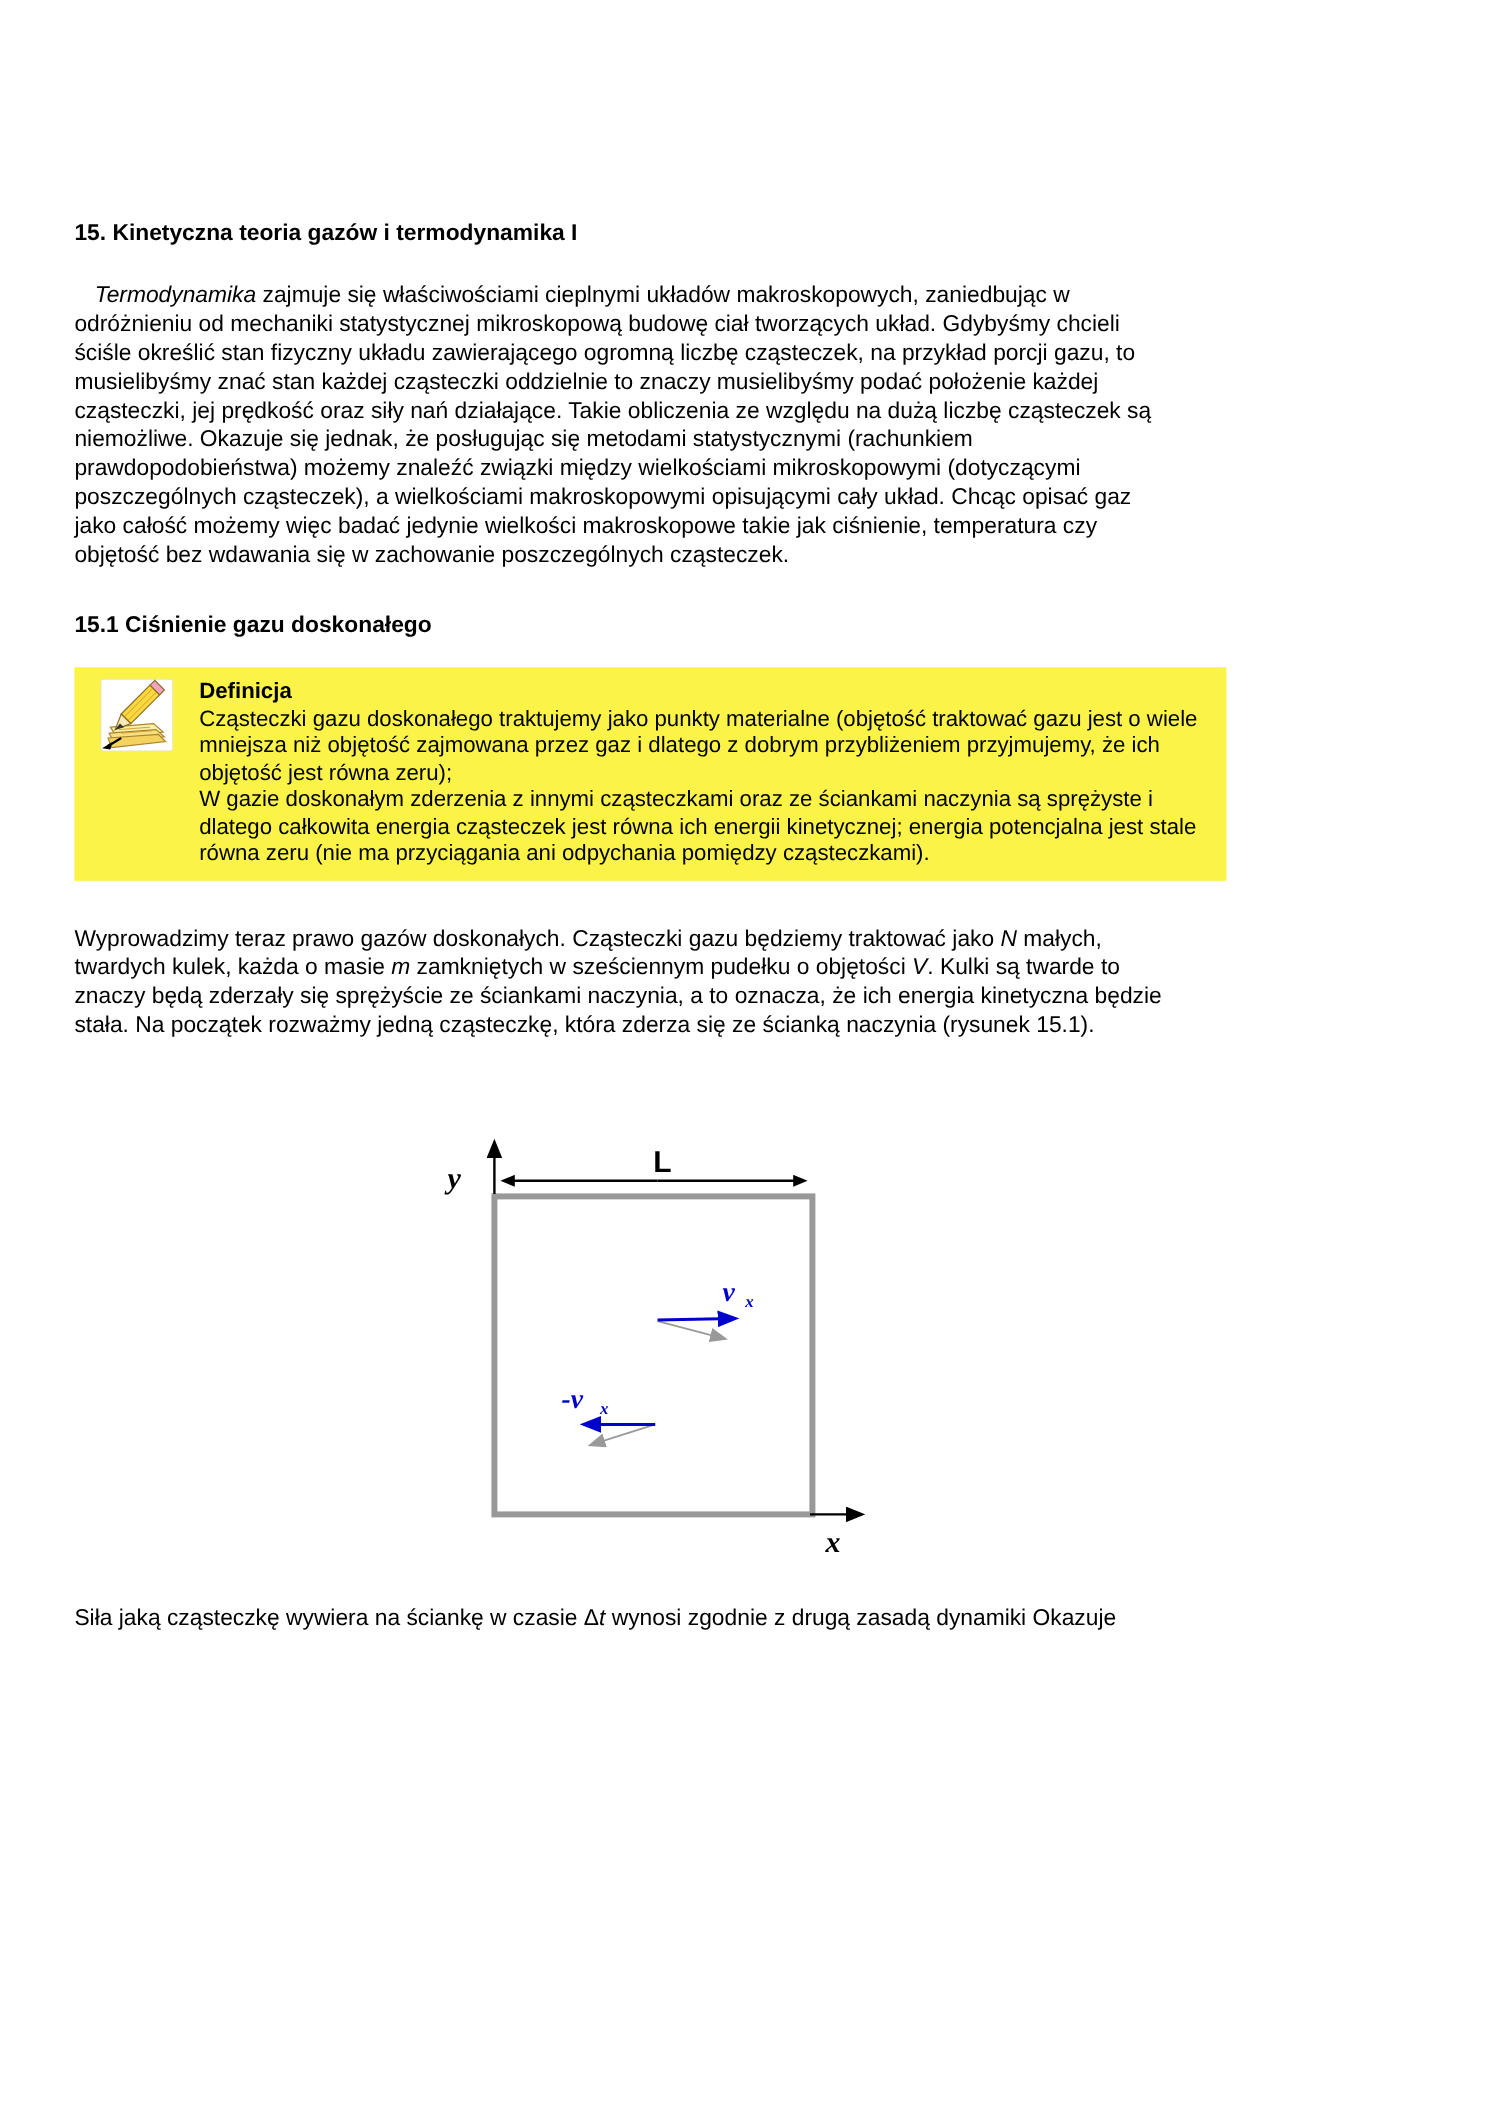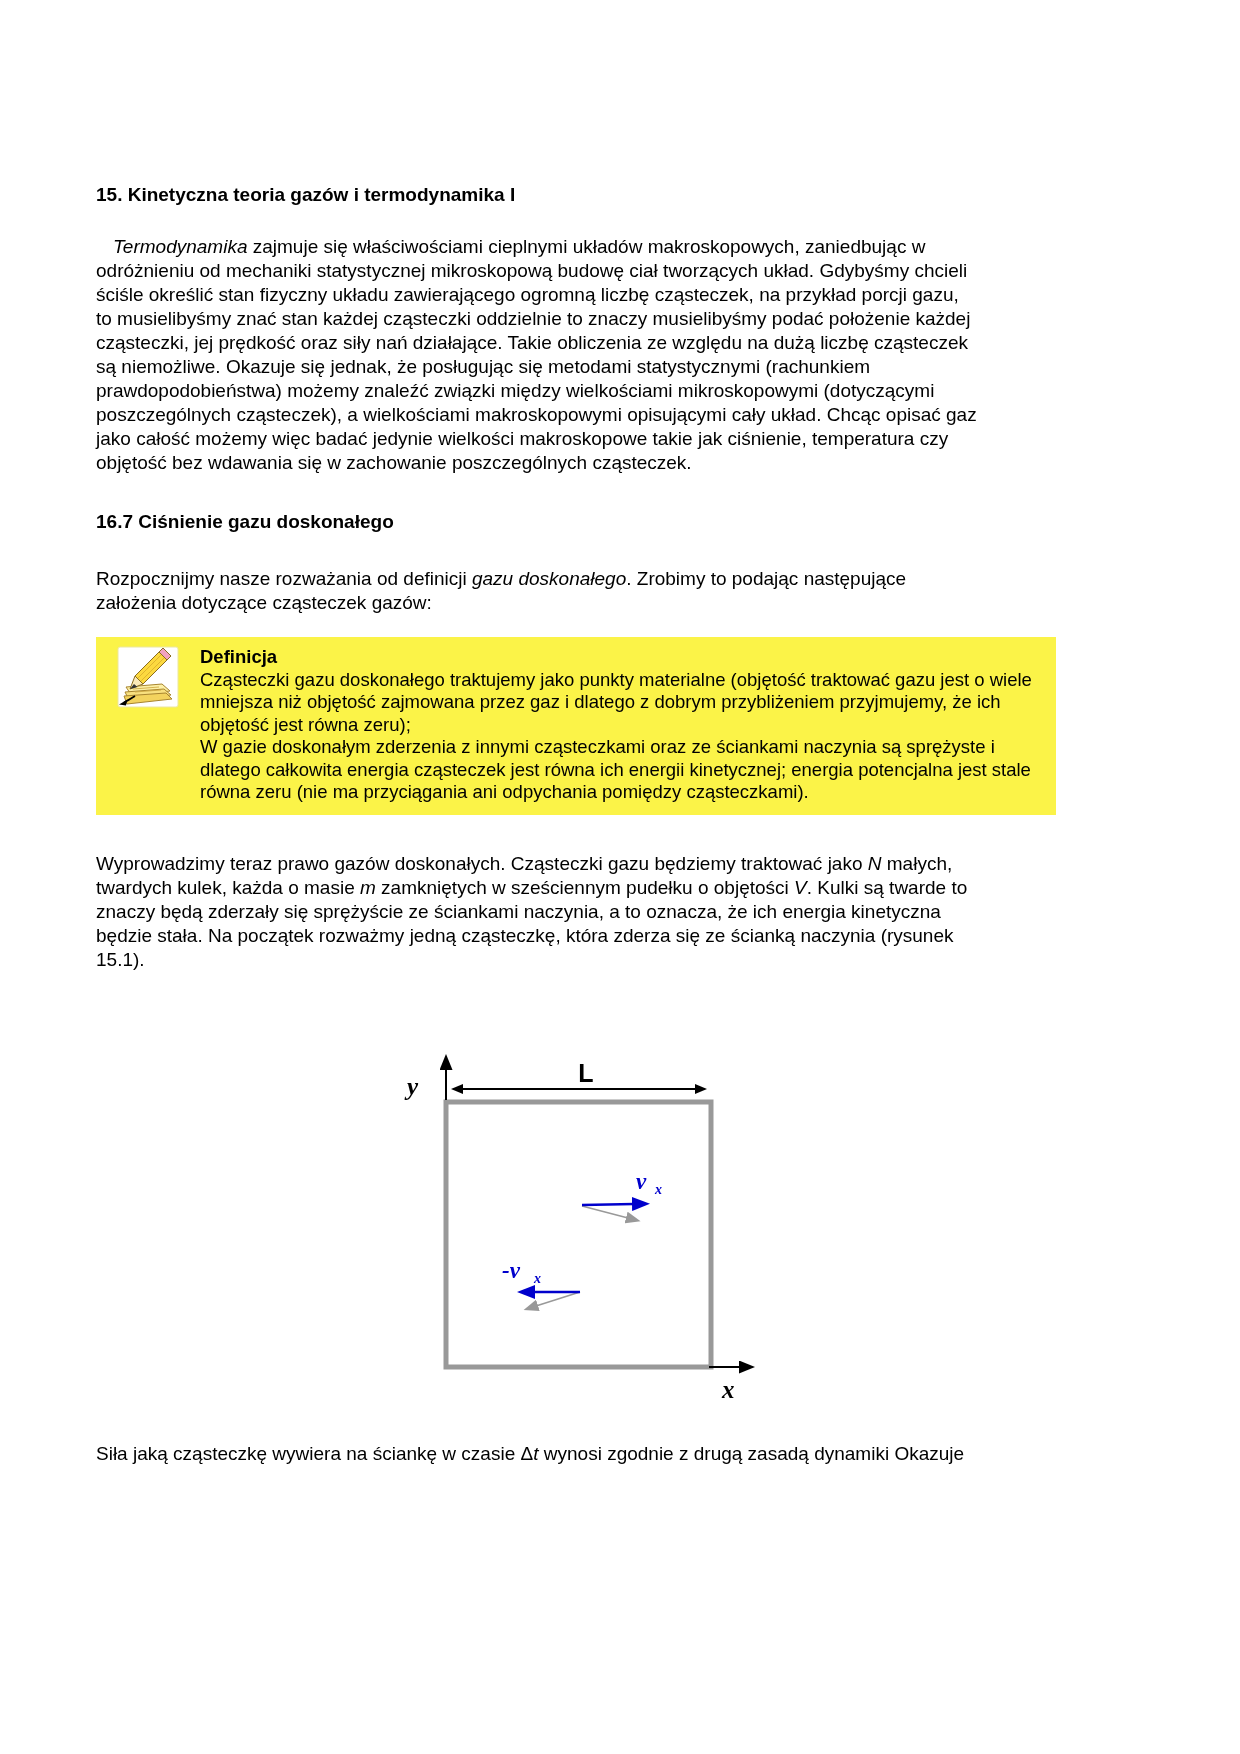--- a/index.html
+++ b/index.html
@@ -3,21 +3,21 @@
 <meta charset="utf-8">
 <style>
   html,body{margin:0;padding:0;background:#ffffff;}
   body{
     width:1240px;height:1754px;position:relative;
     font-family:"Liberation Sans","DejaVu Sans",sans-serif;
     color:#000;
   }
   .page{
     box-sizing:border-box;
-    padding:183px 147px 0 96px;
+    padding:183px 147px 0 62px;
     width:1125px;
   }
   h1,h2{font-size:19px;font-weight:bold;margin:0;line-height:24px;}
   p{margin:0;font-size:19px;line-height:24px;}
   .p-intro{margin-top:28px;text-indent:17px;}
   .h-section{margin-top:35px;}
   .p-def-intro{margin-top:33px;}
   .defbox{
     margin-top:22px;
     width:960px;
@@ -53,23 +53,22 @@
 </style>
 </head>
 <body>
 
 <div class="page">
 
   <h1>15. Kinetyczna teoria gazów i termodynamika I</h1>
 
   <p class="p-intro"><i>Termodynamika</i><span> zajmuje się właściwościami cieplnymi układów makroskopowych, zaniedbując w odróżnieniu od mechaniki statystycznej mikroskopową budowę ciał tworzących układ. Gdybyśmy chcieli ściśle określić stan fizyczny układu zawierającego ogromną liczbę cząsteczek, na przykład porcji gazu, to musielibyśmy znać stan każdej cząsteczki oddzielnie to znaczy musielibyśmy podać położenie każdej cząsteczki, jej prędkość oraz siły nań działające. Takie obliczenia ze względu na dużą liczbę cząsteczek są niemożliwe. Okazuje się jednak, że posługując się metodami statystycznymi (rachunkiem prawdopodobieństwa) możemy znaleźć związki między wielkościami mikroskopowymi (dotyczącymi poszczególnych cząsteczek), a wielkościami makroskopowymi opisującymi cały układ. Chcąc opisać gaz jako całość możemy więc badać jedynie wielkości makroskopowe takie jak ciśnienie, temperatura czy objętość bez wdawania się w zachowanie poszczególnych cząsteczek.</span></p>
 
-  <h2 class="h-section">16.7 Ciśnienie gazu doskonałego</h2>
+  <h2 class="h-section">15.1 Ciśnienie gazu doskonałego</h2>
 
-  <p class="p-def-intro"><span>Rozpocznijmy nasze rozważania od definicji </span><i>gazu doskonałego</i><span>. Zrobimy to podając następujące założenia dotyczące cząsteczek gazów:</span></p>
 
   <div class="defbox">
     <div class="icon-col">
       <svg width="62" height="62" viewBox="0 0 62 62" aria-hidden="true">
         <rect x="1" y="1" width="60" height="60" rx="2" fill="#ffffff" stroke="#ece79c" stroke-width="1"></rect>
         <path d="M9 41 L45 38 L53 45 L15 50 Z" fill="#fdf0a6" stroke="#a8852f" stroke-width="1"></path>
         <path d="M8 46 L47 43 L54 49 L12 54 Z" fill="#f8e07f" stroke="#a8852f" stroke-width="1"></path>
         <path d="M7 50 L49 47 L55 53 L10 58 Z" fill="#f3d35e" stroke="#a8852f" stroke-width="1"></path>
         <path d="M16 43 L42 41 M18 46 L44 44" stroke="#c9a23c" stroke-width="0.8" fill="none"></path>
         <polygon points="42,6 50,14 26,38 18,30" fill="#fcd93f" stroke="#8a6d1f" stroke-width="1"></polygon>

